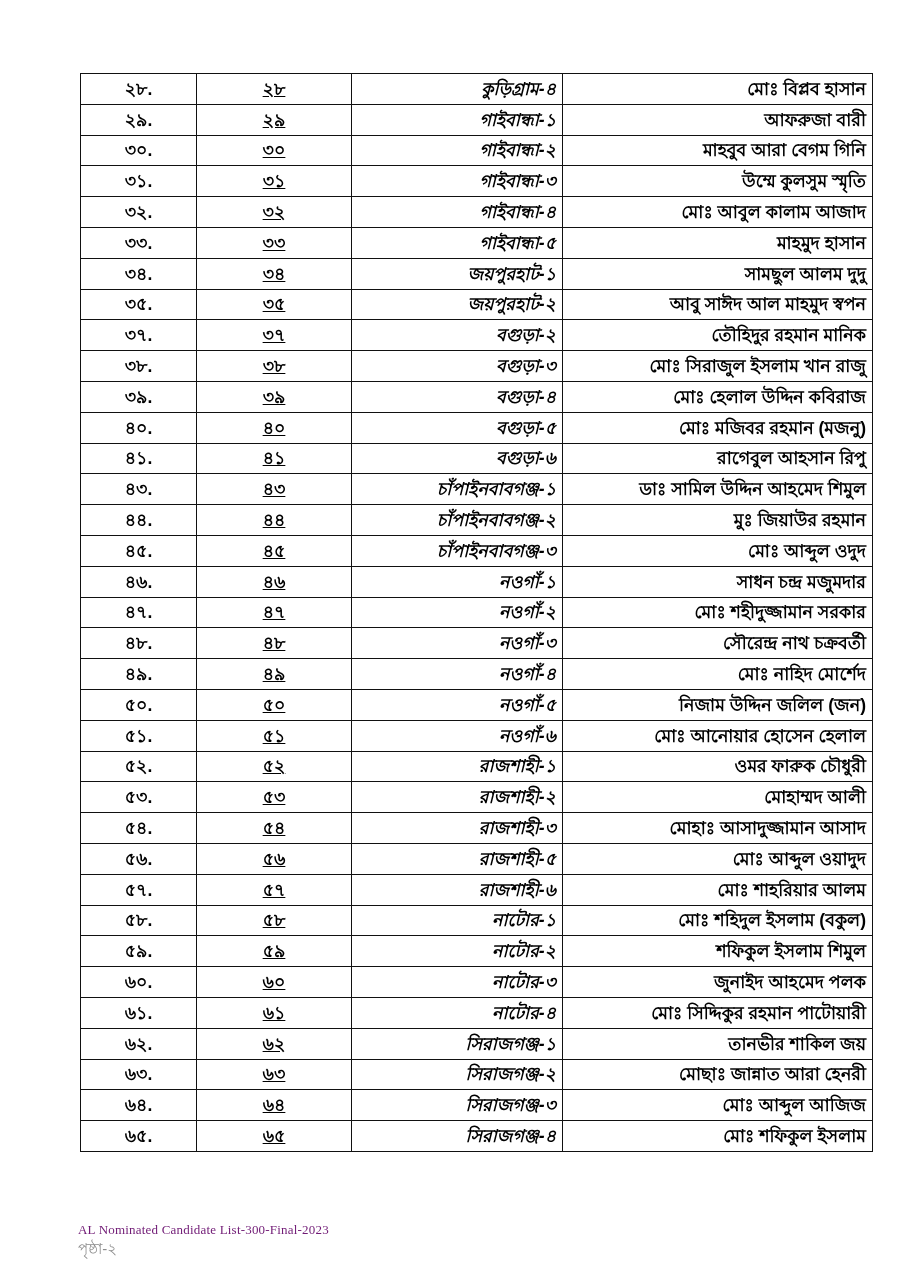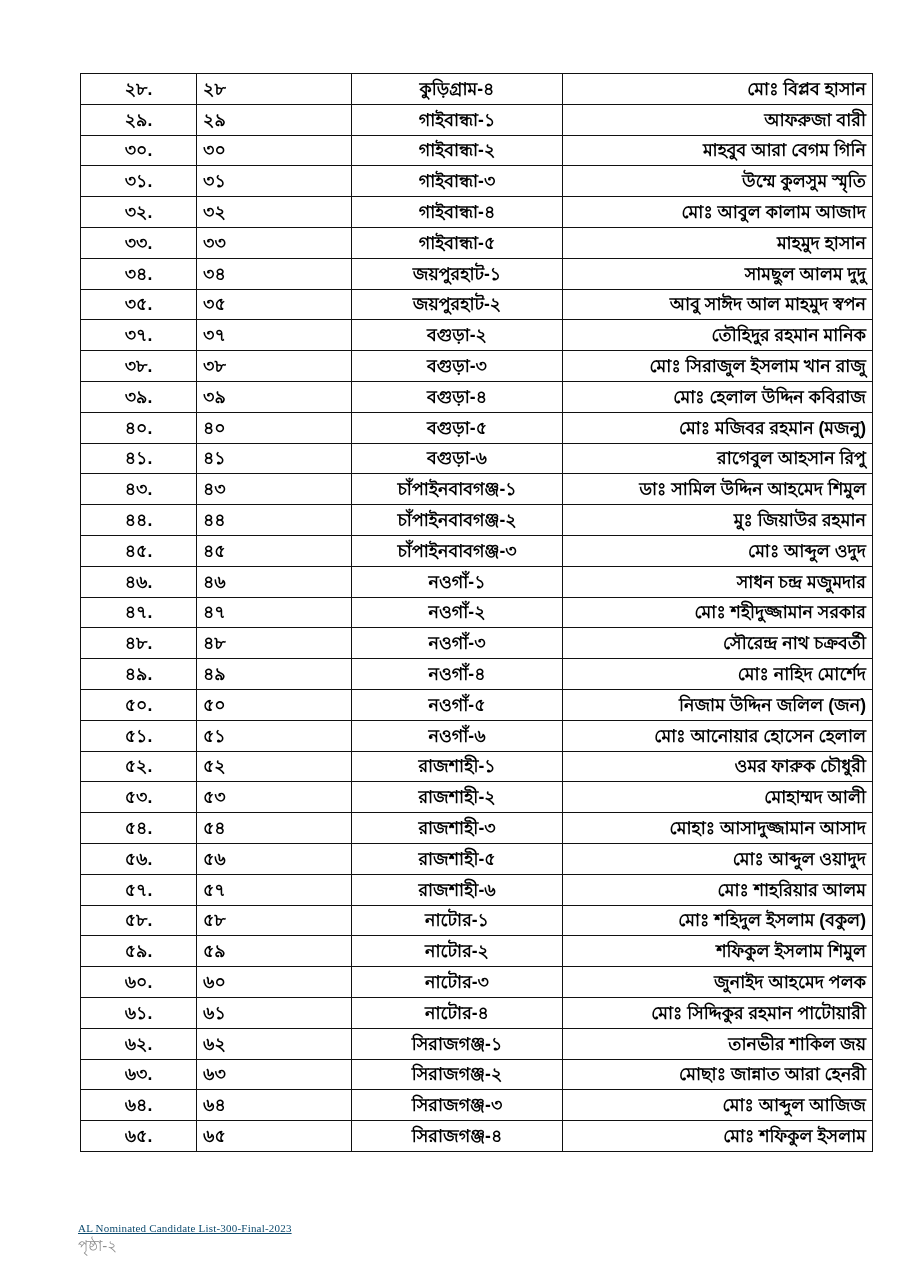--- a/index.html
+++ b/index.html
@@ -43,46 +43,47 @@
     white-space: nowrap;
     overflow: hidden;
     vertical-align: middle;
   }
   .col-serial {
     width: 103px;
     text-align: center;
   }
   .col-number {
     width: 142px;
-    text-align: left;
+    text-align: center;
+    text-decoration: underline;
   }
   .col-constituency {
     width: 198px;
-    text-align: center;
+    text-align: right;
     padding-left: 12px;
+    font-style: italic;
   }
   .col-candidate {
     width: 297px;
     text-align: right;
     padding-left: 12px;
   }
   .footer {
     position: absolute;
     left: 78px;
     top: 1221px;
     width: 600px;
   }
   .footer-line {
     font-family: "Liberation Serif", "DejaVu Serif", serif;
-    font-size: 11px;
+    font-size: 13px;
     line-height: 1.35;
-    color: #0c4a6e;
+    color: #701a75;
     letter-spacing: 0.2px;
     white-space: nowrap;
-    text-decoration: underline;
   }
   .footer-page {
     font-family: "Liberation Sans", "DejaVu Sans", sans-serif;
     font-size: 15px;
     color: #8c8c8c;
     line-height: 1.3;
     white-space: nowrap;
   }
 </style>
 </head>

